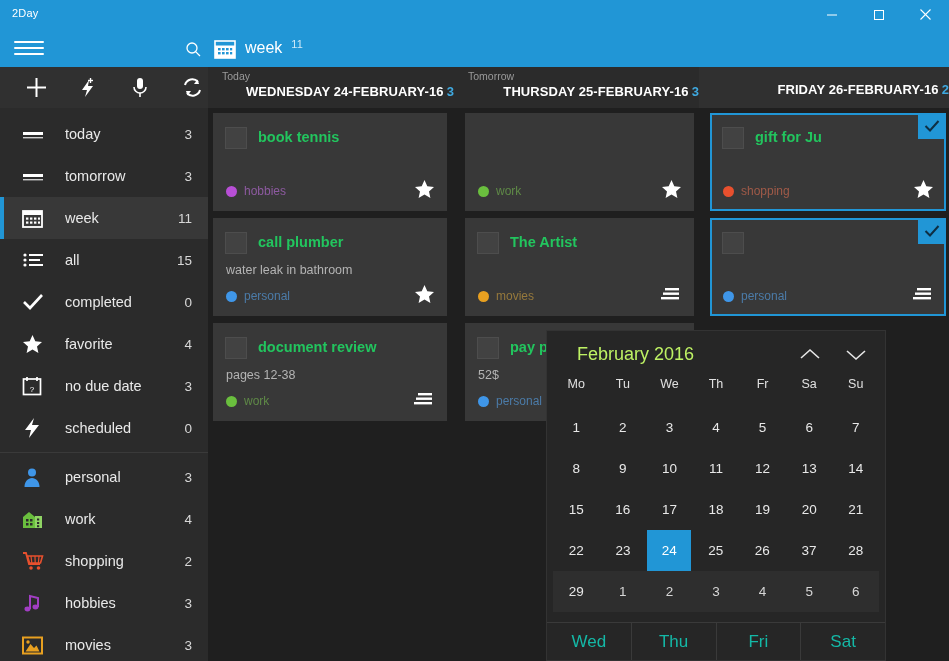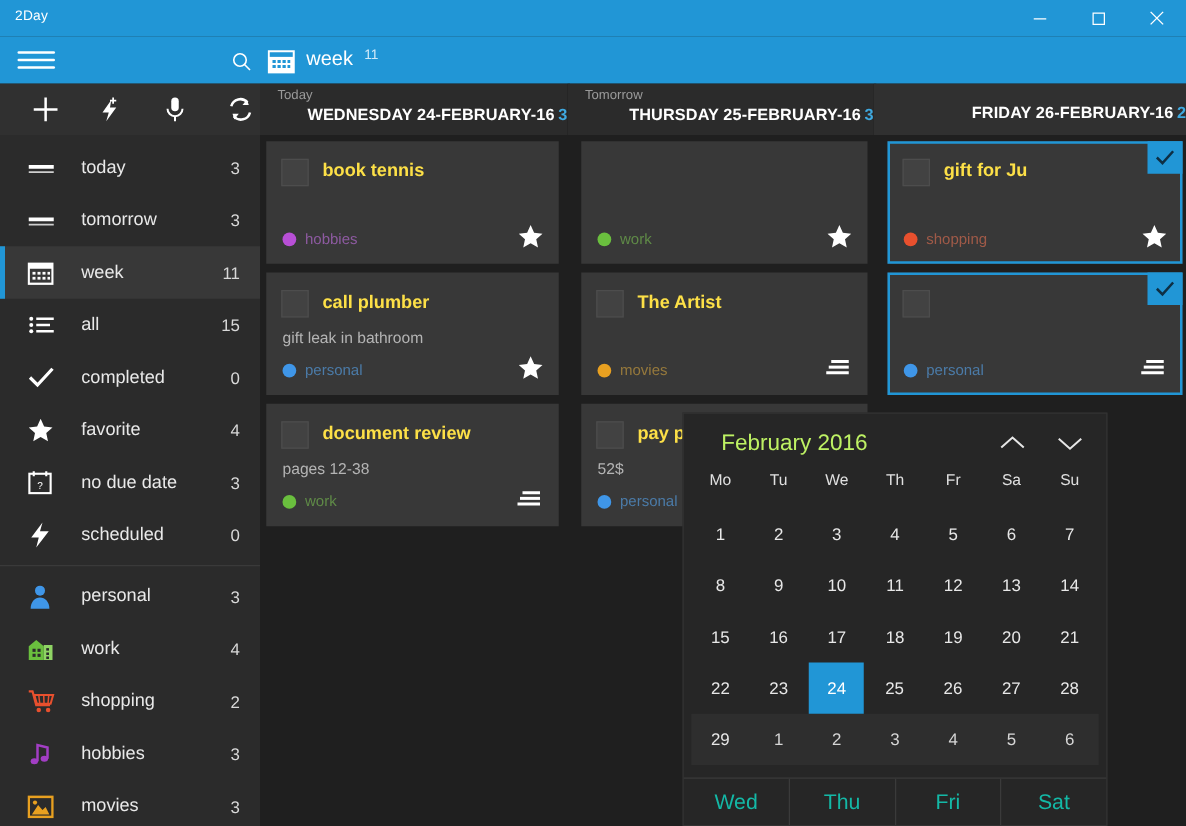--- a/index.html
+++ b/index.html
@@ -88,21 +88,21 @@
   .col.mid { padding-left:10px; }
   .col.right { padding-left:8px; padding-right:3px; }
 
   .card {
     position:relative; background:#383838; height:98px; margin-bottom:7px;
     padding:14px 12px 10px 12px;
   }
   .card.sel { border:2px solid #2196d6; padding:12px 10px 8px 10px; }
   .card .row1 { display:flex; align-items:flex-start; gap:11px; }
   .chk { width:22px; height:22px; background:#424242; border:1px solid #4d4d4d; flex:none; }
-  .card .title { font-size:14.5px; font-weight:bold; color:#fde047; line-height:21px; }
+  .card .title { font-size:14.5px; font-weight:bold; color:#22c55e; line-height:21px; }
   .card .note { font-size:12.5px; color:#b4b4b4; margin-top:9px; margin-left:1px; }
   .card .cat { position:absolute; left:13px; bottom:13px; display:flex; align-items:center; gap:7px; }
   .card.sel .cat { left:11px; bottom:11px; }
   .card .dot { width:11px; height:11px; border-radius:50%; flex:none; }
   .card .catname { font-size:12px; }
   .card .mark { position:absolute; right:12px; bottom:11px; width:22px; height:22px;
     display:flex; align-items:center; justify-content:center; }
   .card.sel .mark { right:10px; bottom:9px; }
   .badge-check {
     position:absolute; right:-2px; top:-2px; width:28px; height:26px; background:#2196d6;
@@ -447,21 +447,21 @@
                 <polygon points="10.5,1 13.3,7.2 20,7.9 15,12.4 16.4,19 10.5,15.6 4.6,19 6,12.4 1,7.9 7.7,7.2" fill="#fff"></polygon>
               </svg>
           </span>
         </div>
 
         <div class="card">
           <div class="row1">
             <span class="chk"></span>
             <span class="title">call plumber</span>
           </div>
-          <div class="note">gift leak in bathroom</div>
+          <div class="note">water leak in bathroom</div>
           <div class="cat">
             <span class="dot" style="background:#3f96e8"></span>
             <span class="catname" style="color:#4b7ba8">personal</span>
           </div>
           <span class="mark">
             <svg width="21" height="20" viewBox="0 0 21 20">
                 <polygon points="10.5,1 13.3,7.2 20,7.9 15,12.4 16.4,19 10.5,15.6 4.6,19 6,12.4 1,7.9 7.7,7.2" fill="#fff"></polygon>
               </svg>
           </span>
         </div>
@@ -639,21 +639,21 @@
         <span class="cal-cell">19</span>
         <span class="cal-cell">20</span>
         <span class="cal-cell">21</span>
       </div>
       <div class="cal-row">
         <span class="cal-cell">22</span>
         <span class="cal-cell">23</span>
         <span class="cal-cell today">24</span>
         <span class="cal-cell">25</span>
         <span class="cal-cell">26</span>
-        <span class="cal-cell">27</span>
+        <span class="cal-cell">37</span>
         <span class="cal-cell">28</span>
       </div>
       <div class="cal-row lastrow">
         <span class="cal-cell">29</span>
         <span class="cal-cell other">1</span>
         <span class="cal-cell other">2</span>
         <span class="cal-cell other">3</span>
         <span class="cal-cell other">4</span>
         <span class="cal-cell other">5</span>
         <span class="cal-cell other">6</span>

